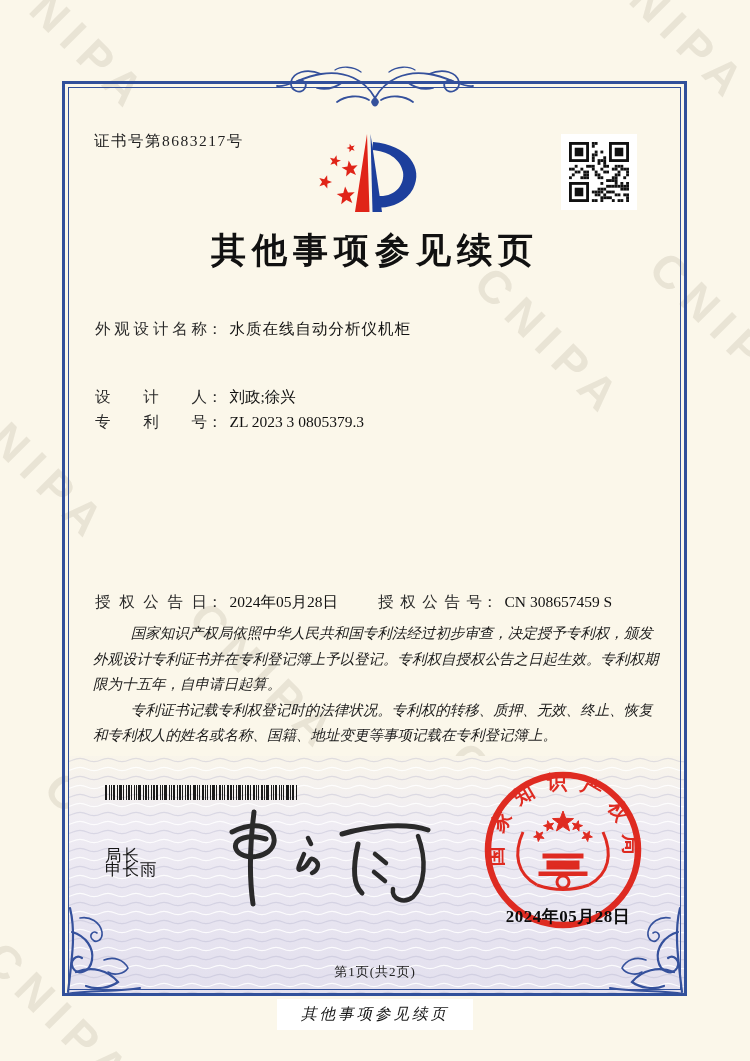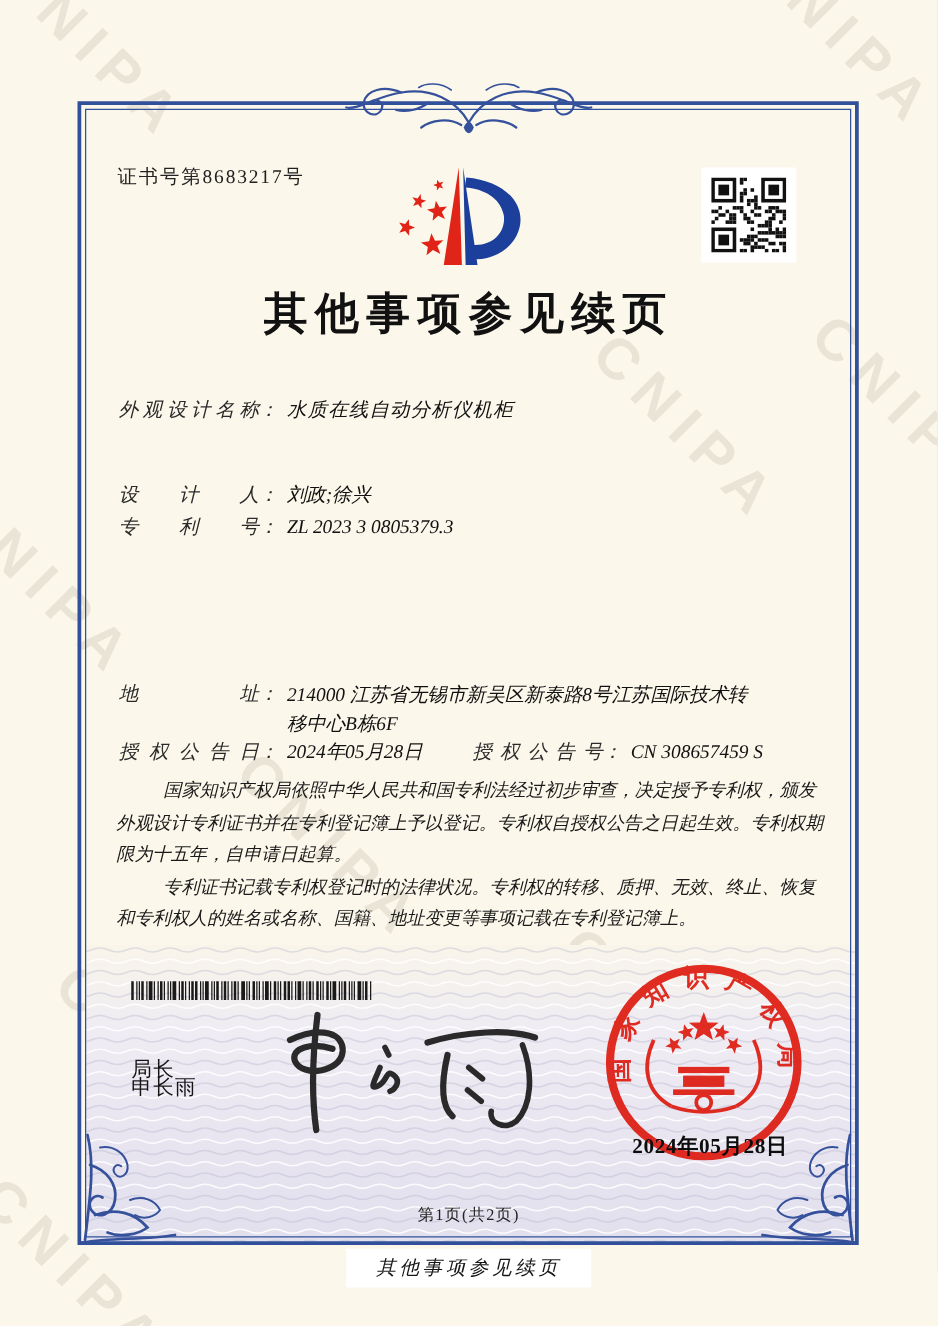--- a/index.html
+++ b/index.html
@@ -32,21 +32,21 @@
   
   .cert-no{position:absolute;left:94px;top:131px;font-size:15.5px;letter-spacing:1.5px;color:#222;}
   .logo{position:absolute;left:310px;top:128px;width:122px;height:100px;}
   .qr-box{position:absolute;left:561px;top:134px;width:76px;height:76px;background:#ffffff;}
   .qr-box svg{position:absolute;left:8px;top:8px;}
   .title{
     position:absolute;left:0;top:227px;width:750px;text-align:center;
     font-size:35px;font-weight:600;letter-spacing:6px;color:#111;
   }
   
-  .frow{position:absolute;left:95px;font-size:15.5px;line-height:21px;white-space:nowrap;font-style:italic;}
+  .frow{position:absolute;left:95px;font-size:15.5px;line-height:21px;white-space:nowrap;}
   .flabel{
     display:inline-block;width:112px;vertical-align:top;color:#2a2a2a;
     text-align:justify;text-align-last:justify;letter-spacing:0;
   }
   .fcolon{display:inline-block;vertical-align:top;color:#2a2a2a;}
   .fvalue{display:inline-block;vertical-align:top;margin-left:7px;color:#111;}
   .fvalue.wrap{white-space:normal;width:374px;line-height:23px;}
   .frow .second{position:absolute;left:283px;top:0;}
   
   .law{
@@ -313,23 +313,20 @@
 
   <div class="frow" style="top:318px">
     <span class="flabel">外观设计名称</span><span class="fcolon">：</span><span class="fvalue" style="letter-spacing:1px">水质在线自动分析仪机柜</span>
   </div>
   <div class="frow" style="top:386px">
     <span class="flabel">设计人</span><span class="fcolon">：</span><span class="fvalue">刘政;徐兴</span>
   </div>
   <div class="frow" style="top:411px">
     <span class="flabel">专利号</span><span class="fcolon">：</span><span class="fvalue">ZL 2023 3 0805379.3</span>
   </div>
-  <div class="frow" style="top:545px">
-    <span class="flabel">地址</span><span class="fcolon">：</span><span class="fvalue wrap">214000 江苏省无锡市新吴区新泰路8号江苏国际技术转移中心B栋6F</span>
-  </div>
   <div class="frow" style="top:591px">
     <span class="flabel">授权公告日</span><span class="fcolon">：</span><span class="fvalue">2024年05月28日</span>
     <span class="second">
       <span class="flabel" style="width:104px">授权公告号</span><span class="fcolon">：</span><span class="fvalue">CN 308657459 S</span>
     </span>
   </div>
 
   <div class="law">
     <p>国家知识产权局依照中华人民共和国专利法经过初步审查，决定授予专利权，颁发外观设计专利证书并在专利登记簿上予以登记。专利权自授权公告之日起生效。专利权期限为十五年，自申请日起算。</p>
     <p>专利证书记载专利权登记时的法律状况。专利权的转移、质押、无效、终止、恢复和专利权人的姓名或名称、国籍、地址变更等事项记载在专利登记簿上。</p>

